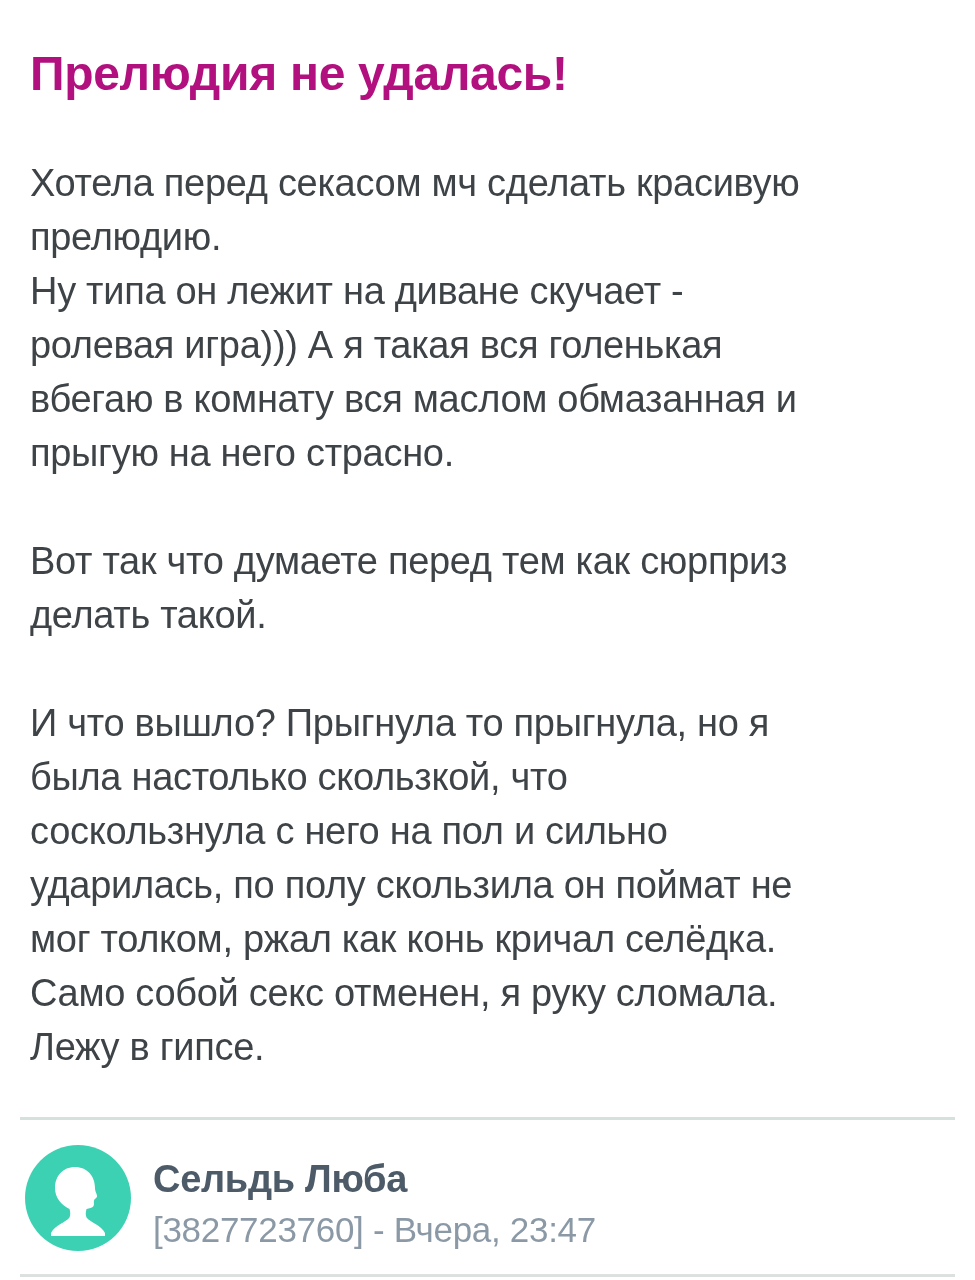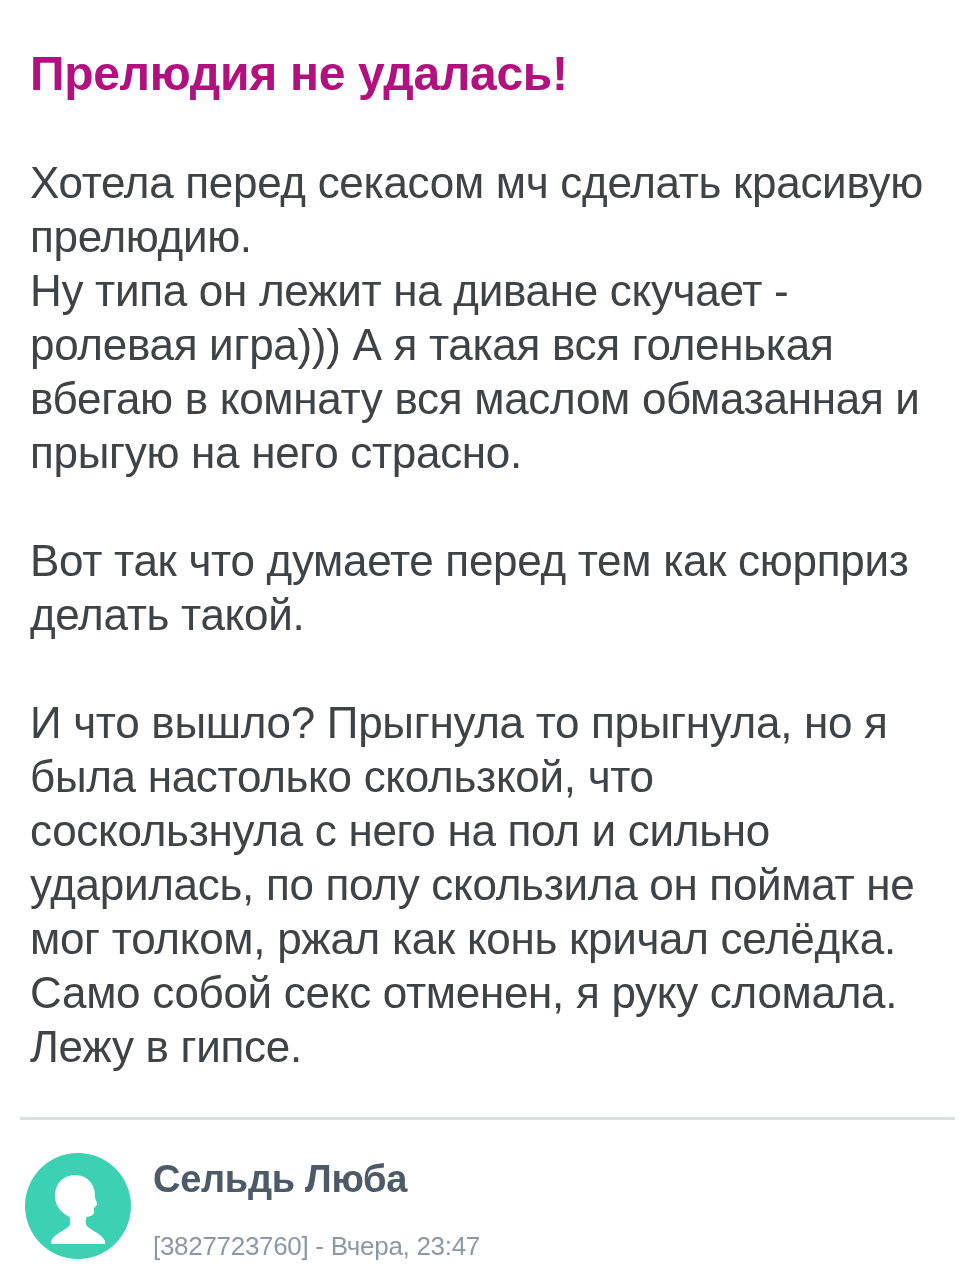--- a/index.html
+++ b/index.html
@@ -20,21 +20,21 @@
   }
   .post-title {
     margin: 42px 0 0 0;
     font-size: 48px;
     line-height: 64px;
     font-weight: bold;
     letter-spacing: -0.3px;
     color: #b1107e;
   }
   .post-paragraph {
-    font-size: 44px;
+    font-size: 38px;
     line-height: 54px;
     letter-spacing: -0.3px;
     color: #3e4347;
     white-space: pre-line;
     margin: 54px 0 0 0;
   }
   .post-paragraph.first {
     margin-top: 50px;
   }
   .divider {
@@ -75,22 +75,22 @@
   }
   .author-name {
     margin-top: 12px;
     font-size: 38px;
     line-height: 46px;
     font-weight: bold;
     letter-spacing: -0.3px;
     color: #4d5a68;
   }
   .post-meta {
-    margin-top: 22px;
-    font-size: 26px;
+    margin-top: 6px;
+    font-size: 35px;
     line-height: 44px;
     letter-spacing: -0.3px;
     color: #8b99a6;
   }
 </style>
 </head>
 <body>
 
 <div class="page">
   <div class="content">

